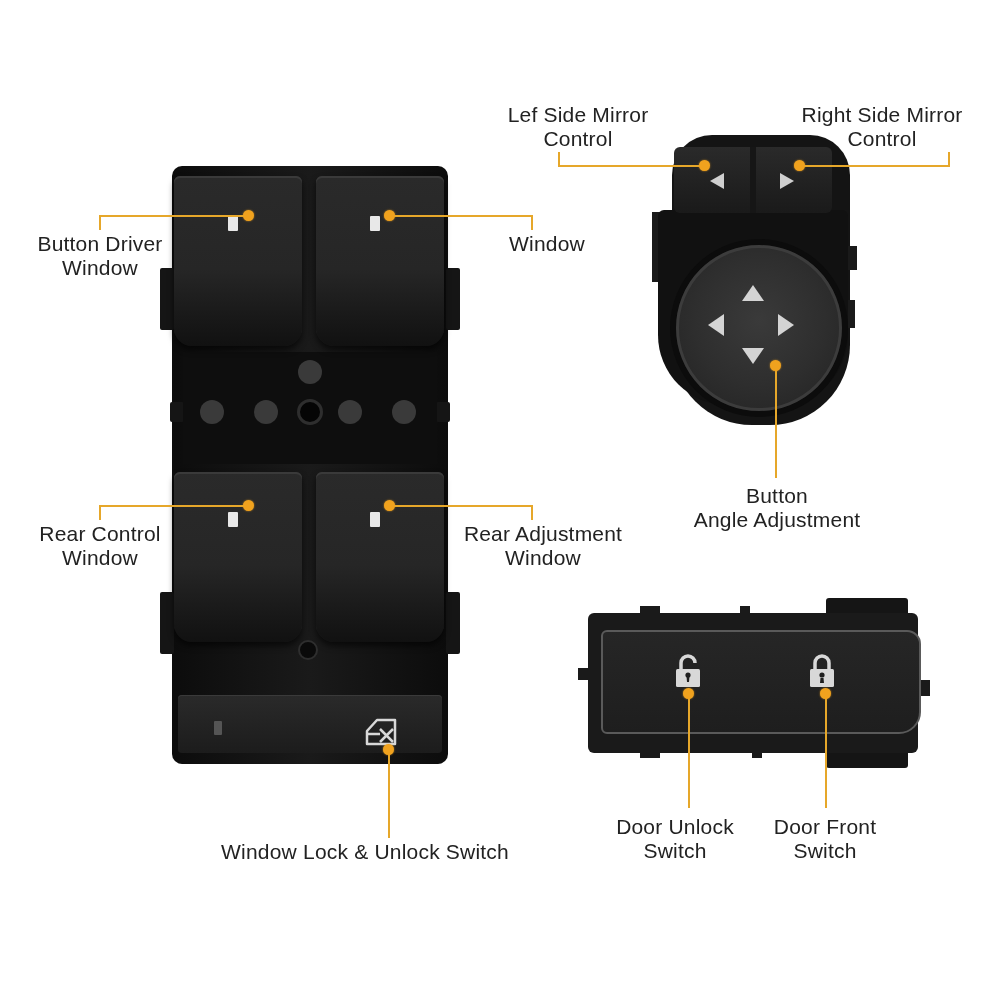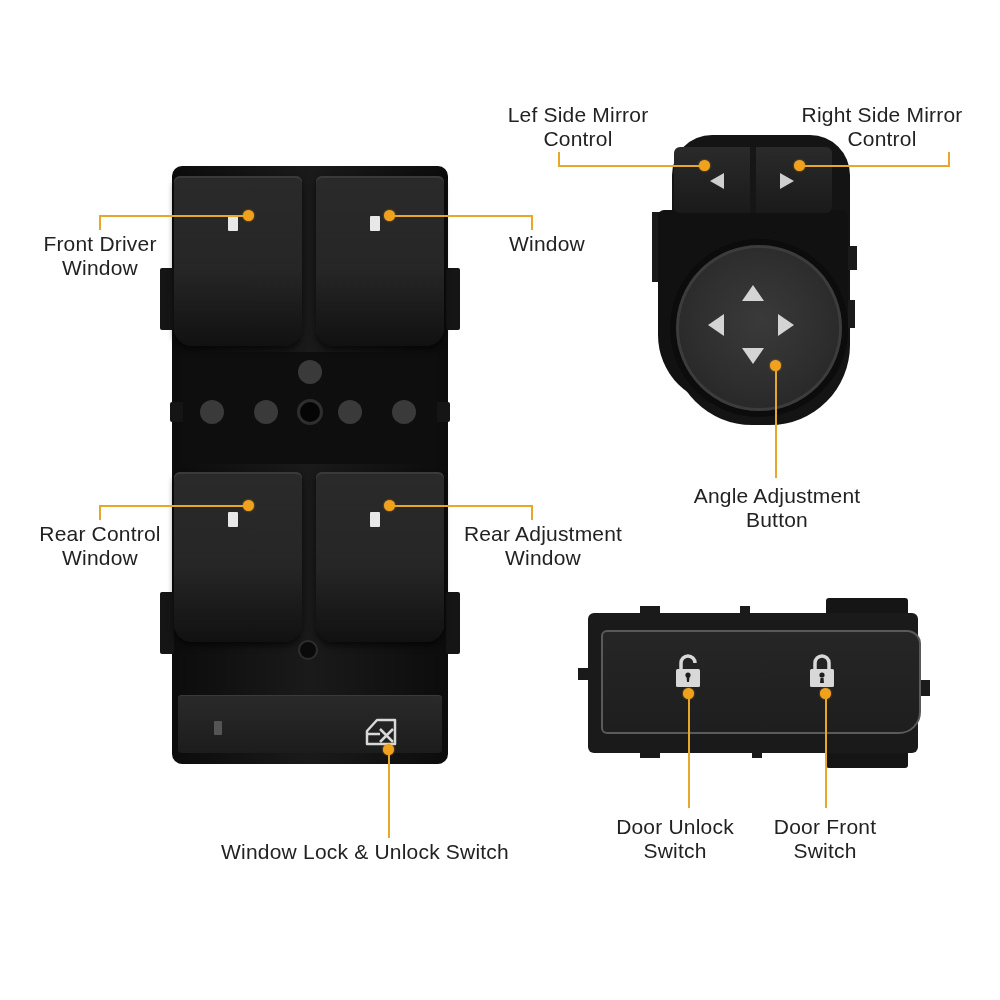--- a/index.html
+++ b/index.html
@@ -214,21 +214,21 @@
 <div class="lead-v" style="left:775px;top:366px;height:112px;"></div>
 <div class="dot" style="left:770px;top:360px;"></div>
 
 <div class="lead-v" style="left:688px;top:693px;height:115px;"></div>
 <div class="dot" style="left:683px;top:688px;"></div>
 
 <div class="lead-v" style="left:825px;top:693px;height:115px;"></div>
 <div class="dot" style="left:820px;top:688px;"></div>
 
 <div class="label" style="left:30px;top:232px;width:140px;">
-  <span>Front Driver</span>
+  <span>Button Driver</span>
     <span>Window</span>
 </div>
 <div class="label" style="left:452px;top:232px;width:190px;">
     <span>Window</span>
 </div>
 <div class="label" style="left:30px;top:522px;width:140px;">
   <span>Rear Control</span>
     <span>Window</span>
 </div>
 <div class="label" style="left:448px;top:522px;width:190px;">
@@ -240,22 +240,22 @@
 </div>
 <div class="label" style="left:488px;top:103px;width:180px;">
   <span>Lef Side Mirror</span>
     <span>Control</span>
 </div>
 <div class="label" style="left:782px;top:103px;width:200px;">
   <span>Right Side Mirror</span>
     <span>Control</span>
 </div>
 <div class="label" style="left:672px;top:484px;width:210px;">
-  <span>Angle Adjustment</span>
-    <span>Button</span>
+  <span>Button</span>
+    <span>Angle Adjustment</span>
 </div>
 <div class="label" style="left:600px;top:815px;width:150px;">
   <span>Door Unlock</span>
     <span>Switch</span>
 </div>
 <div class="label" style="left:760px;top:815px;width:130px;">
   <span>Door Front</span>
     <span>Switch</span>
 </div>
 

